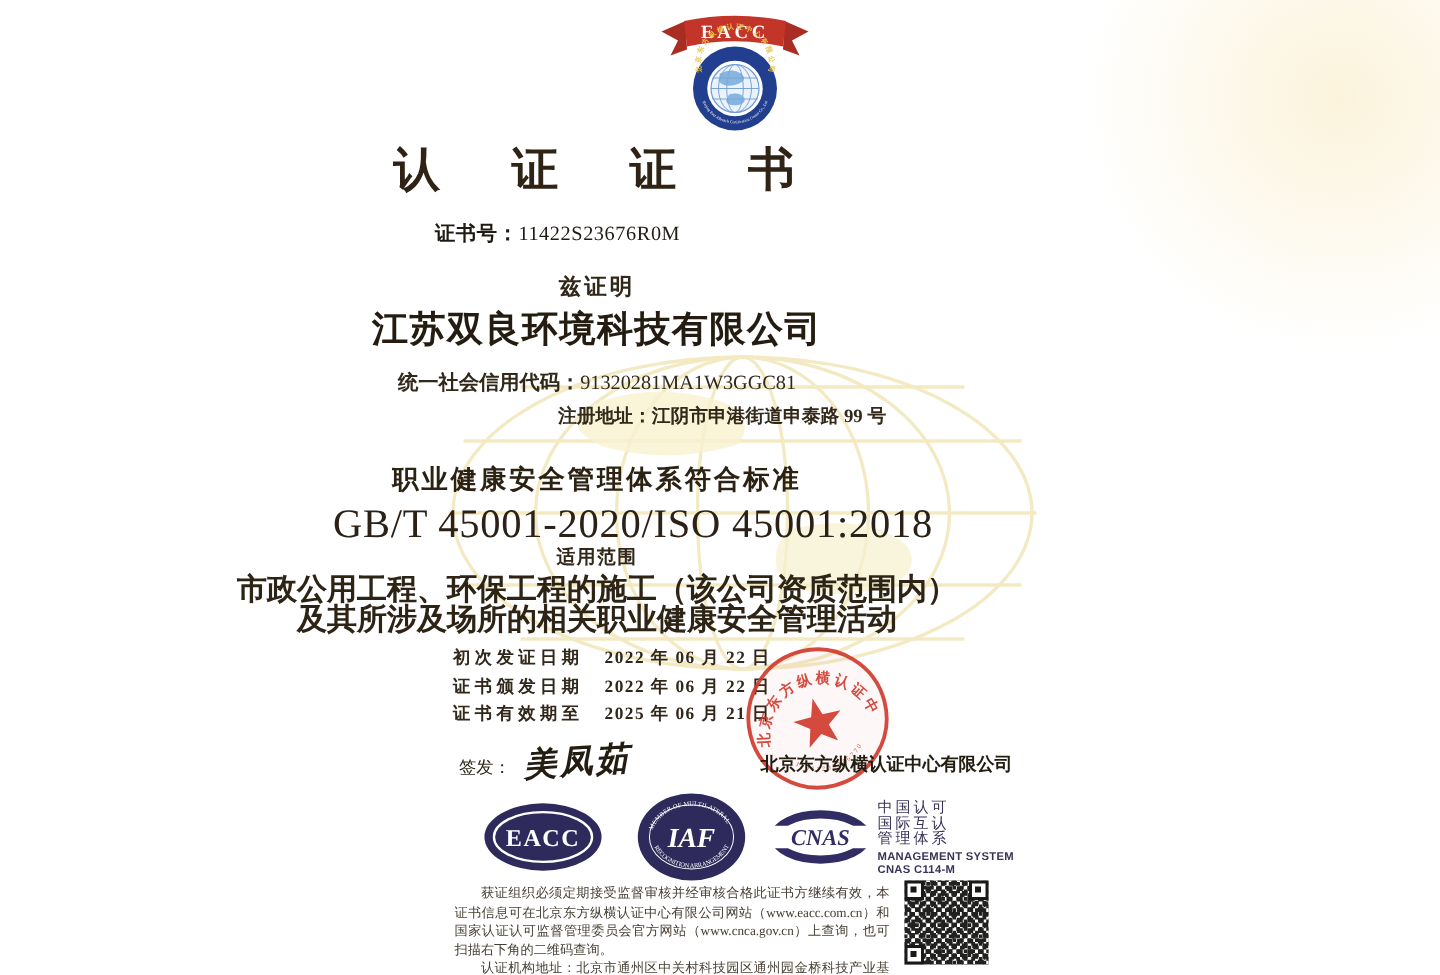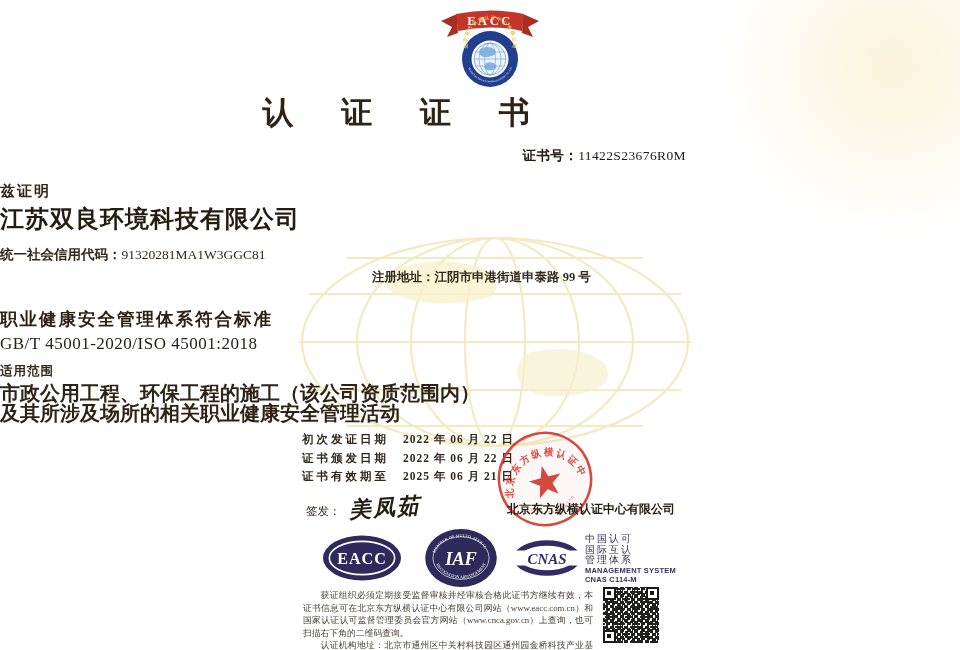--- a/index.html
+++ b/index.html
@@ -13,32 +13,32 @@
   
   #watermark { left:295px; top:232px; opacity:.9; pointer-events:none; }
   
   #logo-top { left:438px; top:6px; }
   
   #title {
     left:0; top:92px; width:792px; text-align:center;
     font-size:31px; font-weight:bold; color:#2e2315; letter-spacing:20px; text-indent:20px;
   }
   #cert-no {
-    left:290px; top:147px; width:396px; text-align:right;
+    left:290px; top:147px; width:396px; text-align:left;
     font-size:13.5px; color:#1f1a12; letter-spacing:.4px;
   }
   #cert-no .lbl { font-weight:bold; }
-  .center-line { left:0; width:796px; text-align:left; color:#32281a; }
+  .center-line { left:0; width:796px; text-align:center; color:#32281a; }
   #certify   { top:182px; font-size:15px; font-weight:bold; letter-spacing:2px; }
   #company   { top:203px; font-size:24px; font-weight:bold; color:#241c10; letter-spacing:1px; }
   #credit    { top:246px; font-size:13.5px; }
   #credit .lbl { font-weight:bold; }
   #addresses { left:372px; top:268px; font-size:12.5px; font-weight:bold; color:#33291a; line-height:18px; }
   #system-line { top:307px; font-size:17.5px; font-weight:bold; letter-spacing:2px; color:#2c2214; }
-  #standard  { top:334px; font-size:17px; color:#2b2117; letter-spacing:.5px; }
+  #standard  { top:334px; font-size:27px; color:#2b2117; letter-spacing:.5px;margin-left:24px; }
   #scope-label { top:363px; font-size:12.5px; font-weight:bold; letter-spacing:1px; }
   #scope     { top:384px; font-size:20px; font-weight:bold; line-height:19.5px; color:#2e2416; }
   
   #dates { left:302px; top:430px; font-size:11.5px; font-weight:bold; color:#31271a; }
   #dates .drow { line-height:18.5px; }
   #dates .dlbl { letter-spacing:3px; }
   #dates .dval { margin-left:14px; letter-spacing:1px;margin-top:36px; }
   
   #sign { left:306px; top:493px; font-size:11.5px; color:#2f2618; }
   #sign .sig {

